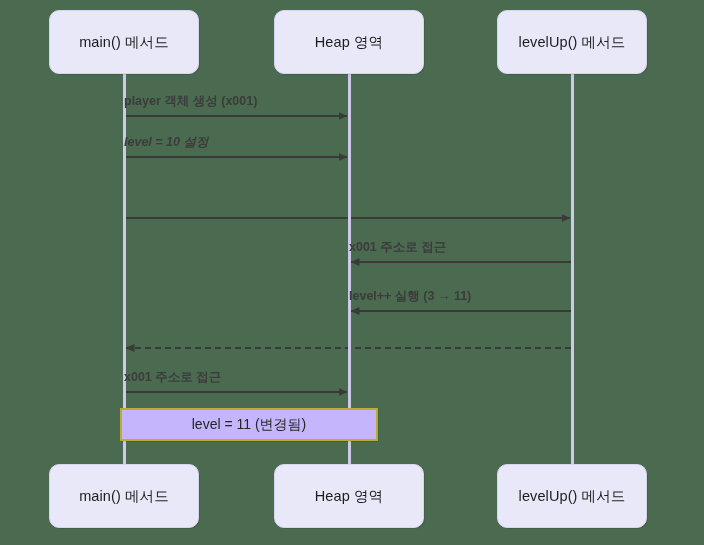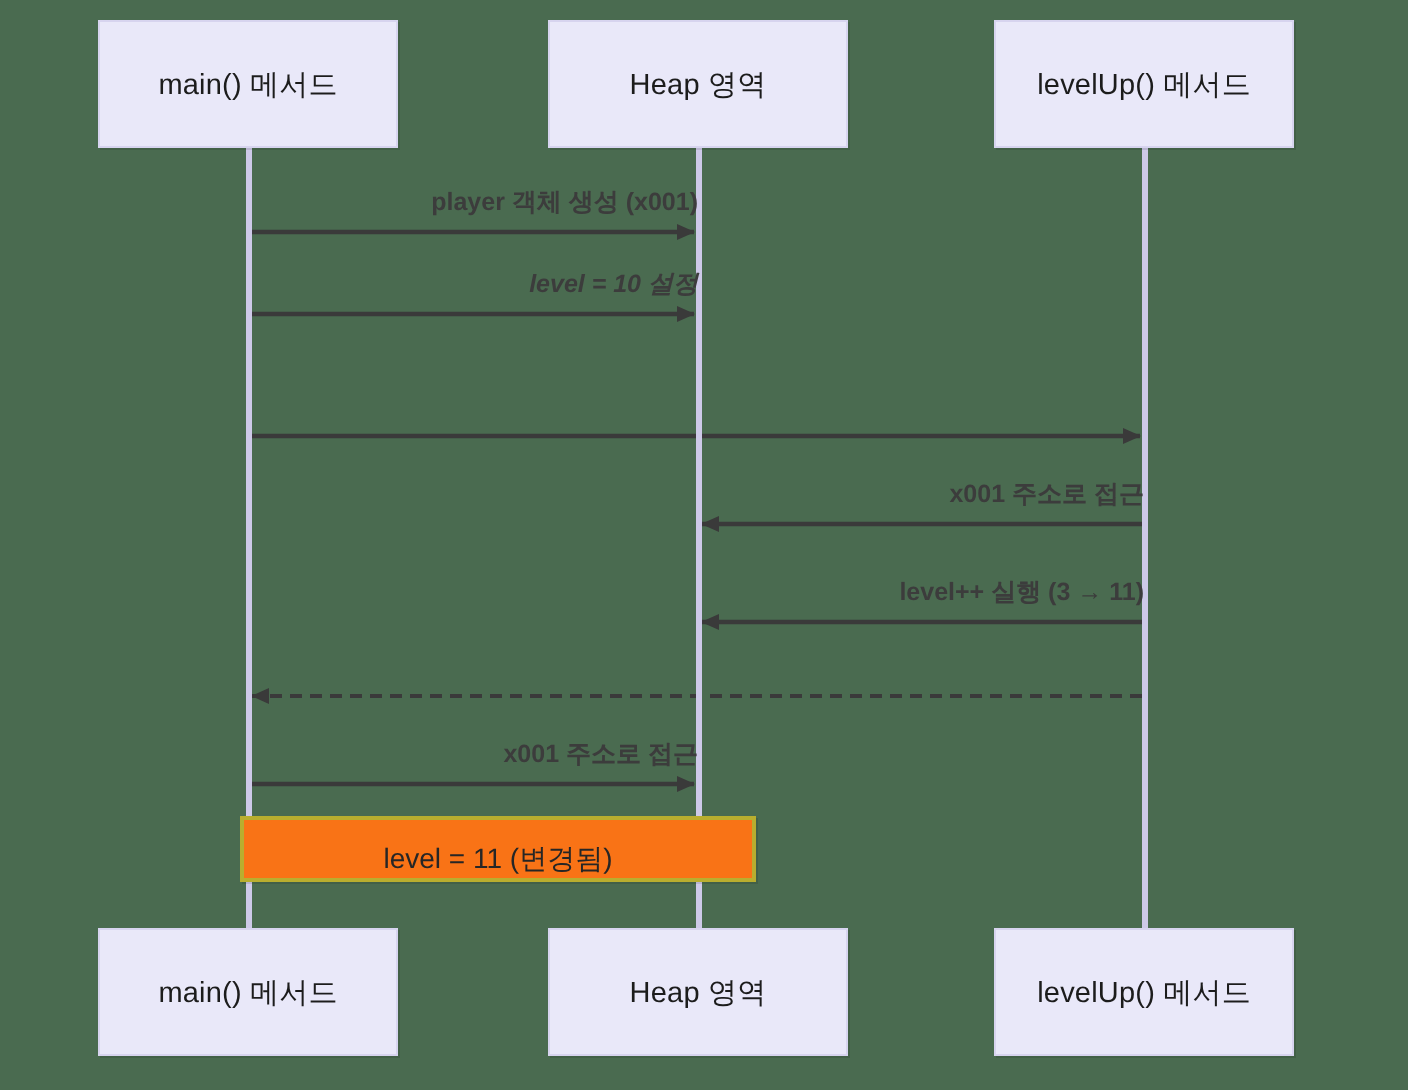--- a/index.html
+++ b/index.html
@@ -26,42 +26,42 @@
     left: 0;
     top: 0;
     width: 704px;
     height: 545px;
   }
   
   .lifebox {
     position: absolute;
     background: #e9e8f9;
     border: 1px solid #d7d4ef;
-    border-radius: 0;
+    border-radius: 10px;
     box-sizing: border-box;
     display: flex;
     align-items: center;
     justify-content: center;
     color: #1c1c1c;
     font-size: 14.5px;
     letter-spacing: 0.1px;
     box-shadow: 1px 1px 0 rgba(0,0,0,0.10);
   }
   .lifeline {
     position: absolute;
     width: 3px;
     background: #cdc9e8;
   }
   
   .msg-label {
     position: absolute;
     color: #3c3c3c;
     font-size: 12.5px;
     font-weight: bold;
-    text-align: right;
+    text-align: left;
     white-space: pre;
     line-height: 15px;
   }
   .note {
     position: absolute;
     background: #fbf3b6;
     border: 2px solid #b9ae2f;
     box-sizing: border-box;
     display: flex;
     align-items: center;
@@ -114,17 +114,17 @@
         <span>Heap 영역</span>
       </div>
       <div class="lifebox" style="left: 497px; top: 464px; width: 150px; height: 64px; background: rgb(233, 232, 249);">
         <span>levelUp() 메서드</span>
       </div>
       <div class="msg-label" style="left: 124px; width: 225px; top: 94px;">player 객체 생성 (x001)</div>
       <div class="msg-label" style="left: 124px; width: 225px; top: 135px; font-style: italic;">level = 10 설정</div>
       <div class="msg-label" style="left: 349px; width: 223px; top: 240px;">x001 주소로 접근</div>
       <div class="msg-label" style="left: 349px; width: 223px; top: 289px;">level++ 실행 (3 → 11)</div>
       <div class="msg-label" style="left: 124px; width: 225px; top: 370px;">x001 주소로 접근</div>
-      <div class="note" style="left: 120px; top: 408px; width: 258px; height: 33px; background: #f97316; border-color: rgb(185, 174, 47); align-items: flex-end;">
+      <div class="note" style="left: 120px; top: 408px; width: 258px; height: 33px; background: #c4b5fd; border-color: rgb(185, 174, 47);">
         <span>level = 11 (변경됨)</span>
       </div>
     </div>
 </div>
 
 </body></html>

